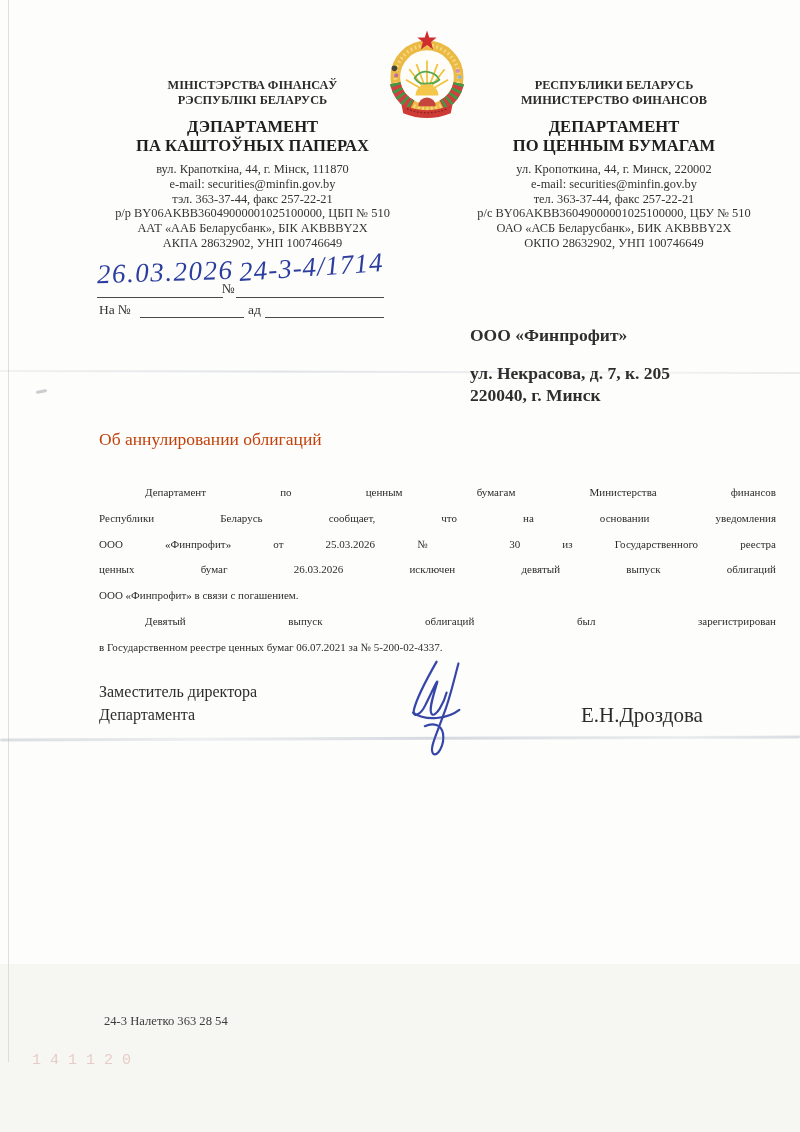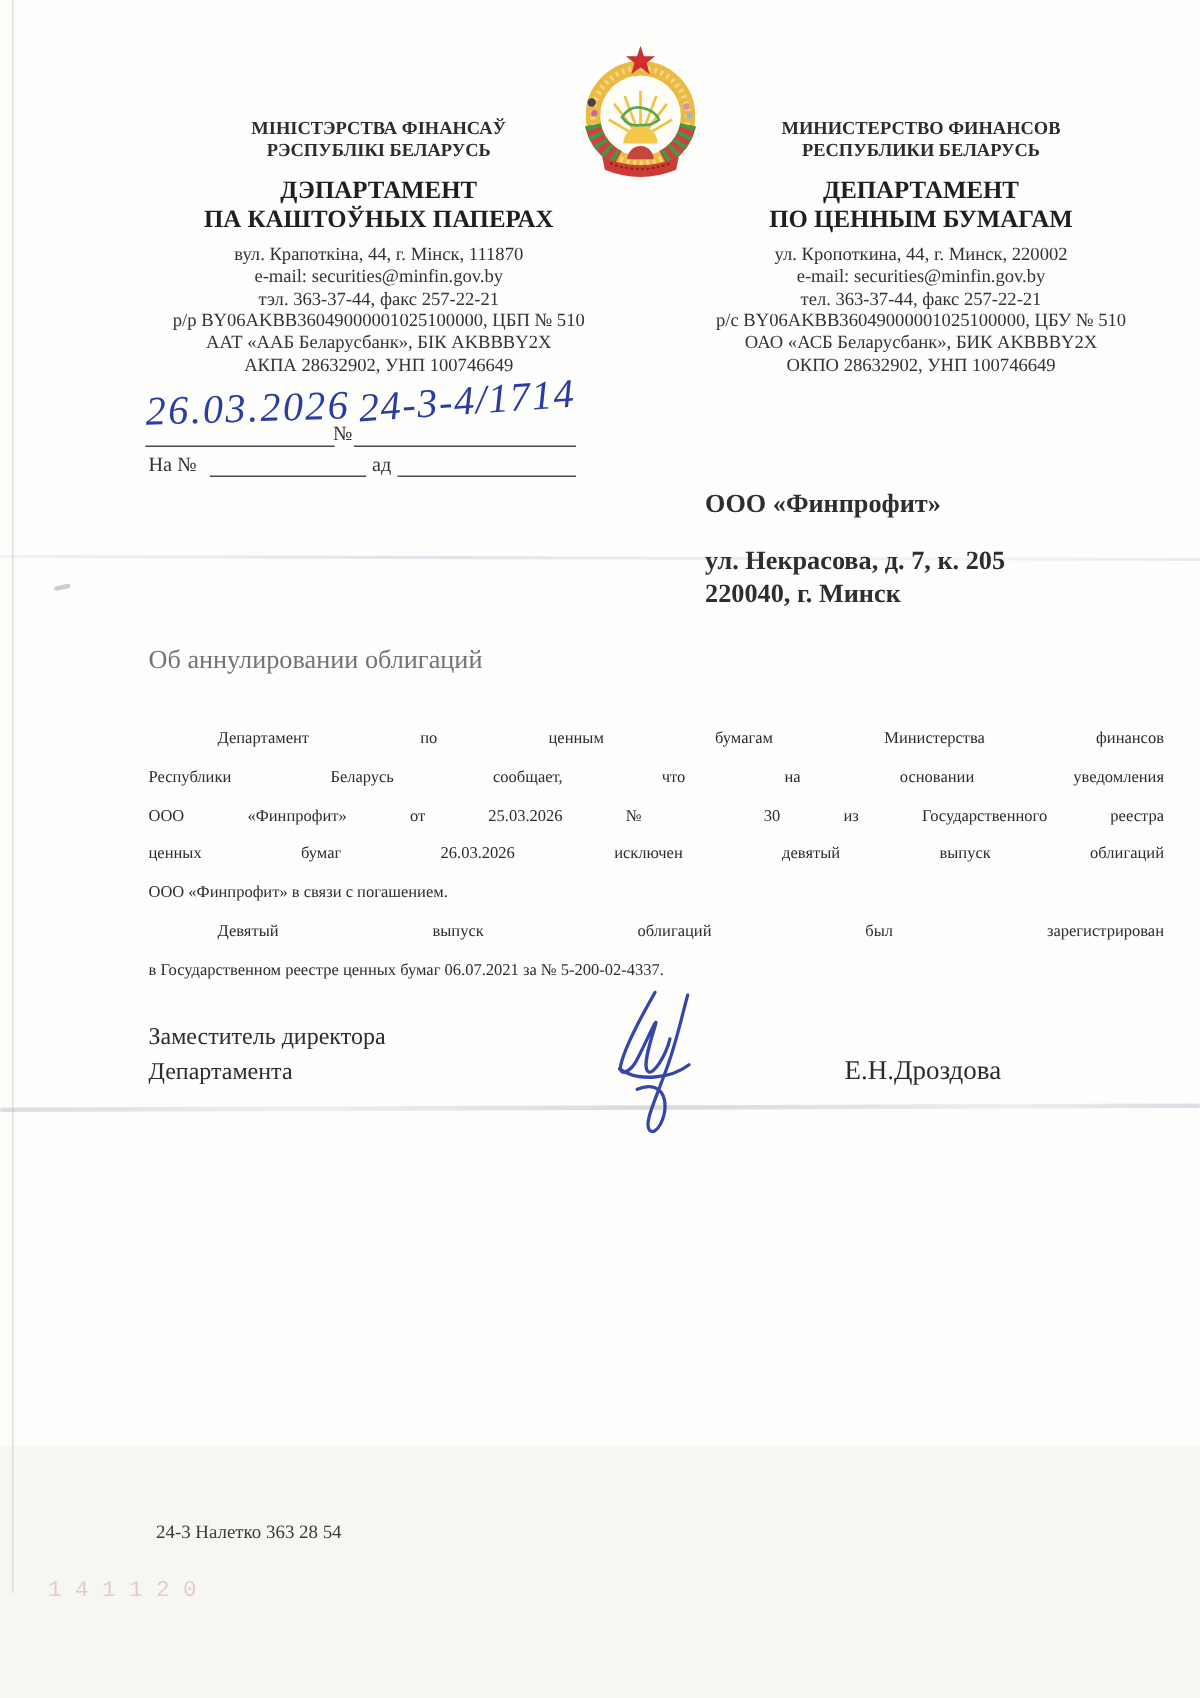--- a/index.html
+++ b/index.html
@@ -46,32 +46,32 @@
   .ul-3 { left:140px; top:317px; width:104px; }
   .ad-label { position:absolute; left:248px; top:302px; font-size:13.5px; color:#333; }
   .ul-4 { left:265px; top:317px; width:119px; }
 
   
   .recipient { position:absolute; left:470px; top:325px; font-size:17.5px; color:#2e2e2e;font-weight:bold; }
   .recipient .r-name { margin-bottom:17px; }
   .recipient .r-addr div { line-height:21.5px; }
 
   
-  .subject { position:absolute; left:99px; top:429px; font-size:17.5px; color:#737373; }
+  .subject { position:absolute; left:99px; top:429px; font-size:17.5px; color:#c2410c; }
 
   
   .body-text { position:absolute; left:99px; top:486px; width:677px; font-size:11px; color:#2c2c2c; }
   .bl { height:25.8px; overflow:hidden; text-align:justify; }
   .bl::after { content:""; display:inline-block; width:100%; height:0; }
   .bl-last { height:25.8px; overflow:hidden; text-align:left; }
   .indent { text-indent:46px; }
 
   
   .sig-position { position:absolute; left:99px; top:681px; font-size:16px; line-height:22.5px; color:#2c2c2c; }
-  .sig-name { position:absolute; left:563px; top:703px; font-size:18px; color:#2c2c2c; }
+  .sig-name { position:absolute; left:581px; top:703px; font-size:21px; color:#2c2c2c; }
   .sig-scribble { position:absolute; left:398px; top:658px; width:90px; height:100px; }
 
   
   .executor { position:absolute; left:104px; top:1014px; font-size:12.6px; color:#3b3b3b; }
   .faint-stamp {
     position:absolute; left:32px; top:1052px;
     font-family:Liberation Mono, monospace;
     font-size:15px; letter-spacing:9px; color:#dcaaa2; opacity:.55;
     filter:blur(.4px);
   }
@@ -138,22 +138,22 @@
       <div>e-mail: securities@minfin.gov.by</div>
       <div>тэл. 363-37-44, факс 257-22-21</div>
       <div>р/р BY06AKBB36049000001025100000, ЦБП № 510</div>
       <div>ААТ «ААБ Беларусбанк», БІК AKBBBY2X</div>
       <div>АКПА 28632902, УНП 100746649</div>
     </div>
   </div>
 
   <div class="col col-right">
     <div class="ministry">
+      <div>РЕСПУБЛИКИ БЕЛАРУСЬ</div>
       <div>МИНИСТЕРСТВО ФИНАНСОВ</div>
-      <div>РЕСПУБЛИКИ БЕЛАРУСЬ</div>
     </div>
     <div class="dept">
       <div>ДЕПАРТАМЕНТ</div>
       <div>ПО ЦЕННЫМ БУМАГАМ</div>
     </div>
     <div class="addr">
       <div>ул. Кропоткина, 44, г. Минск, 220002</div>
       <div>e-mail: securities@minfin.gov.by</div>
       <div>тел. 363-37-44, факс 257-22-21</div>
       <div>р/с BY06AKBB36049000001025100000, ЦБУ № 510</div>

